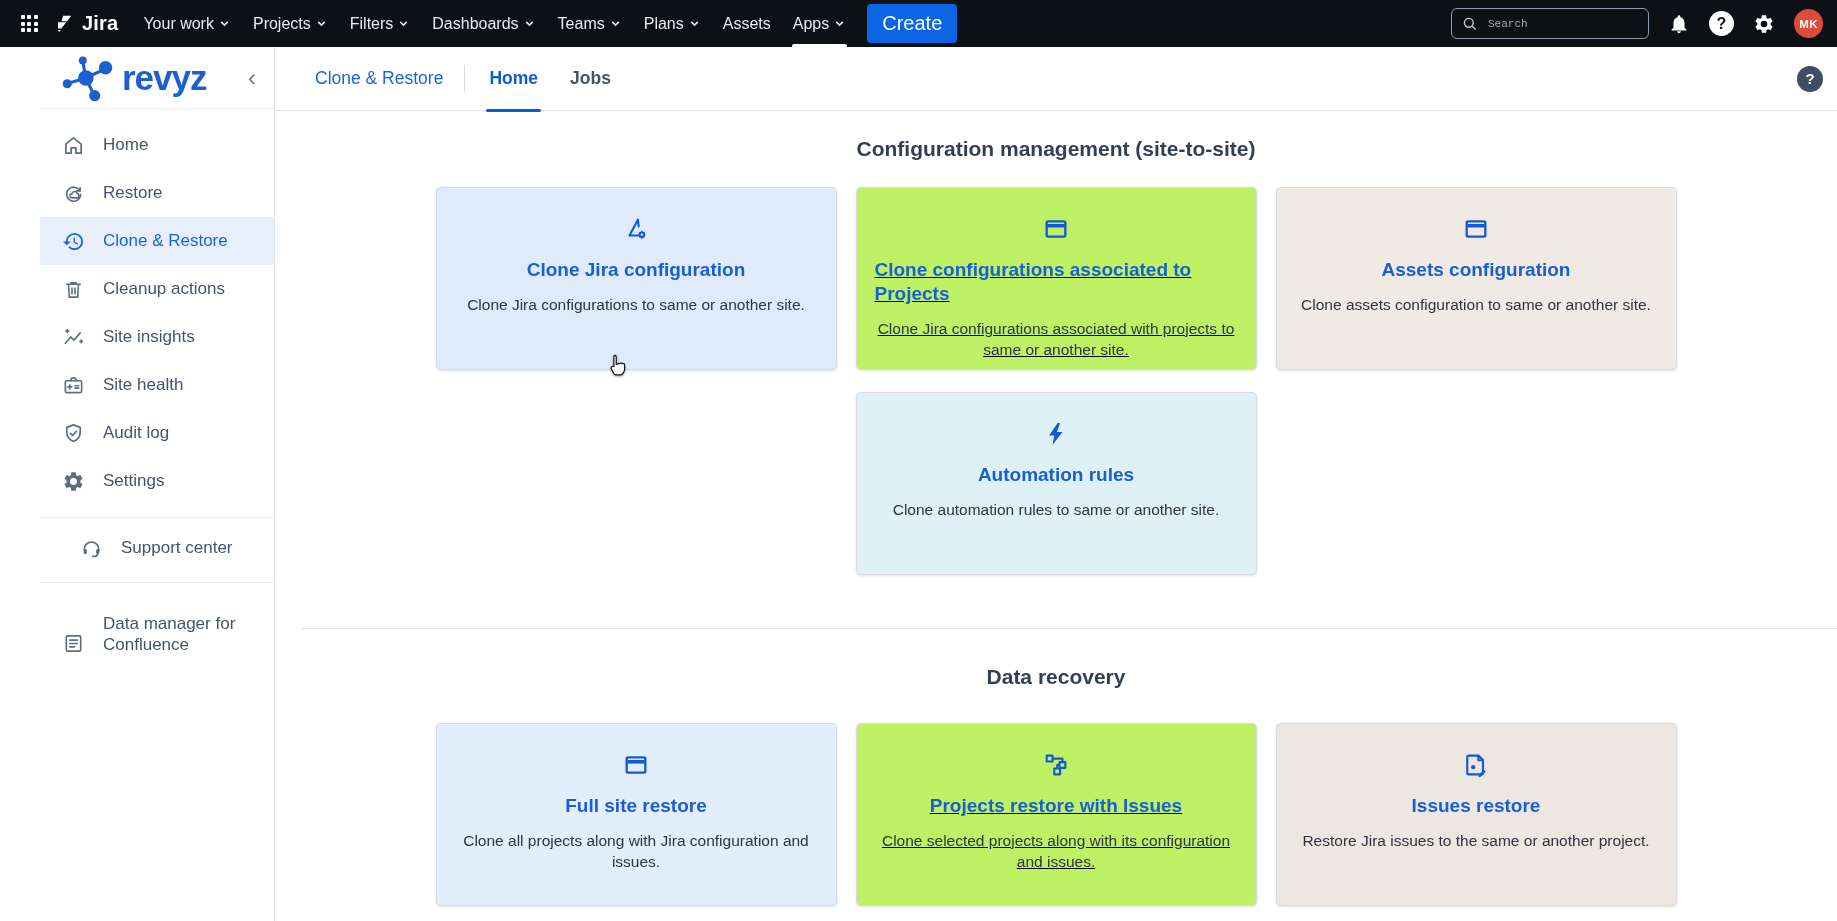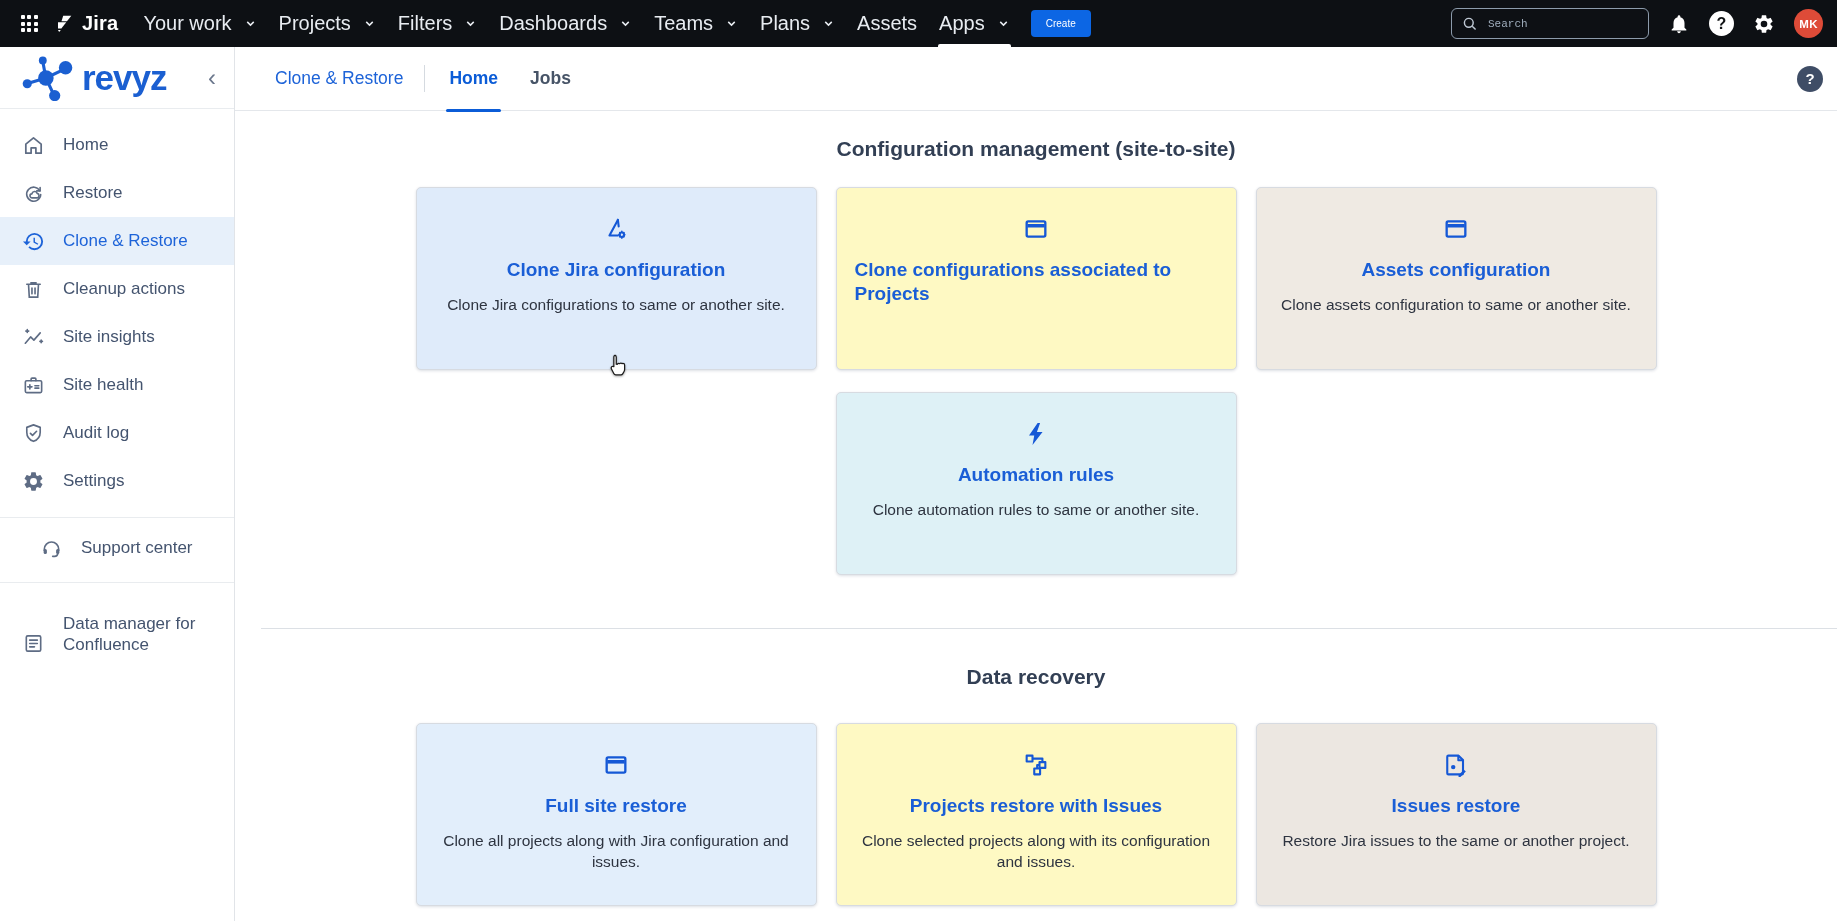--- a/index.html
+++ b/index.html
@@ -18,32 +18,32 @@
   .tb-left { display: flex; align-items: center; height: 100%; }
   .grid-icon {
     width: 34px; height: 34px; border-radius: 4px; display: grid;
     grid-template-columns: repeat(3, 4px); grid-template-rows: repeat(3, 4px);
     gap: 2.5px; align-content: center; justify-content: center; cursor: pointer;
   }
   .grid-icon i { background: #fff; border-radius: 1px; }
   .jira-logo { display: flex; align-items: center; gap: 7px; margin: 0 14px 0 8px; cursor: pointer; }
   .jira-logo .word { color: #fff; font-size: 20px; font-weight: 600; letter-spacing: .2px; }
   .nav-item {
-    position: relative; height: 47px; display: flex; align-items: center; gap: 12px;
-    padding: 0 11px; font-size: 20px; font-weight: 500; color: #E8ECF1; cursor: pointer;
+    position: relative; height: 47px; display: flex; align-items: center; gap: 4px;
+    padding: 0 11px; font-size: 16px; font-weight: 500; color: #E8ECF1; cursor: pointer;
     white-space: nowrap;
   }
   .nav-item .chev { display: flex; }
   .nav-item.active::after {
     content: ""; position: absolute; left: 10px; right: 10px; bottom: 0;
     height: 3px; background: #fff; border-radius: 2px 2px 0 0;
   }
   .create-btn {
     background: #0C66E4; color: #fff; border: none; border-radius: 4px;
-    font-family: inherit; font-size: 10px; font-weight: 500;
+    font-family: inherit; font-size: 20px; font-weight: 500;
     padding: 8px 15px; margin-left: 10px; cursor: pointer;
   }
   .tb-right { margin-left: auto; display: flex; align-items: center; gap: 19px; }
   .search-box {
     width: 198px; height: 31px; border: 1px solid #8C9BAB; border-radius: 6px;
     display: flex; align-items: center; gap: 8px; padding: 0 10px; background: transparent;
   }
   .search-box input {
     background: transparent; border: none; outline: none; width: 100%;
     font-family: Liberation Mono, monospace; font-size: 11px; color: #e5e5e5;
@@ -54,21 +54,21 @@
     width: 25px; height: 25px; border-radius: 50%; background: #fff; color: #101214;
     font-weight: 700; font-size: 16px; display: flex; align-items: center; justify-content: center;
   }
   .avatar {
     width: 29px; height: 29px; border-radius: 50%; background: #DE4B38; color: #fff;
     font-size: 11.5px; font-weight: 700; display: flex; align-items: center; justify-content: center;
     cursor: pointer; letter-spacing: .3px;
   }
 
   
-  .shell { display: flex; height: 874px; }
+  .shell { display: flex; height: 874px; margin-left: 40px; }
 
   
   .sidebar { width: 235px; flex: 0 0 235px; border-right: 1px solid #E1E4E8; display: flex; flex-direction: column; background: #fff; }
   .side-logo { height: 61px; display: flex; align-items: center; padding: 0 12px 0 20px; }
   .brand-word { font-size: 35px; font-weight: 800; color: #1B5FD1; letter-spacing: -1px; margin-left: 4px; }
   .collapse-chev { margin-left: auto; color: #6B778C; font-size: 24px; line-height: 1; cursor: pointer; padding: 2px 6px; }
   .side-divider { height: 1px; background: #E9ECEF; flex: 0 0 1px; }
   .side-nav { padding-top: 12px; }
   .side-item {
     height: 48px; display: flex; align-items: center; gap: 18px; padding: 0 22px;
@@ -113,21 +113,21 @@
     box-shadow: 0 1px 3px rgba(9,30,66,.14); padding: 25px 18px 0; text-align: center;
     cursor: pointer; overflow: hidden;
   }
   .card .card-icon { height: 32px; display: flex; justify-content: center; align-items: center; margin-bottom: 13px; color: #1558D6; }
   .card .card-icon svg { width: 28px; height: 28px; }
   .card h3 { margin: 0 0 12px; font-size: 19px; font-weight: 700; color: #1A5ED6; line-height: 1.25; }
   .card p { margin: 0; font-size: 15.5px; color: #2E3440; line-height: 1.38; }
   .card.title-left h3 { text-align: left; }
   .bg-blue  { background: #DFEBFA; }
   .bg-blue2 { background: #E2EEFB; }
-  .bg-gray  { background: #fef9c3; }
+  .bg-gray  { background: #bef264; text-decoration: underline; }
   .bg-beige { background: #EFEAE3; }
   .bg-beige2{ background: #ECE7E1; }
   .bg-cyan  { background: #DEF1F6; }
   .section-divider { height: 1px; background: #DCE0E5; margin: 53px 0 0 26px; }
 
   .cursor-pointer-graphic { position: absolute; left: 605px; top: 353px; pointer-events: none; filter: drop-shadow(0 1px 1px rgba(0,0,0,.35)); }
 </style>
 </head>
 <body>
 
@@ -402,20 +402,21 @@
         </div>
 
         <div class="card bg-gray title-left">
           <div class="card-icon">
             <svg viewBox="0 0 24 24" fill="none" stroke="currentColor" stroke-width="2" stroke-linejoin="round">
               <rect x="4" y="5.5" width="16" height="13" rx="1.3"></rect>
               <path d="M4.6 9.3h14.8" stroke-width="3"></path>
             </svg>
           </div>
           <h3>Clone configurations associated to Projects</h3>
+          <p>Clone Jira configurations associated with projects to same or another site.</p>
         </div>
 
         <div class="card bg-beige">
           <div class="card-icon">
             <svg viewBox="0 0 24 24" fill="none" stroke="currentColor" stroke-width="2" stroke-linejoin="round">
               <rect x="4" y="5.5" width="16" height="13" rx="1.3"></rect>
               <path d="M4.6 9.3h14.8" stroke-width="3"></path>
             </svg>
           </div>
           <h3>Assets configuration</h3>

